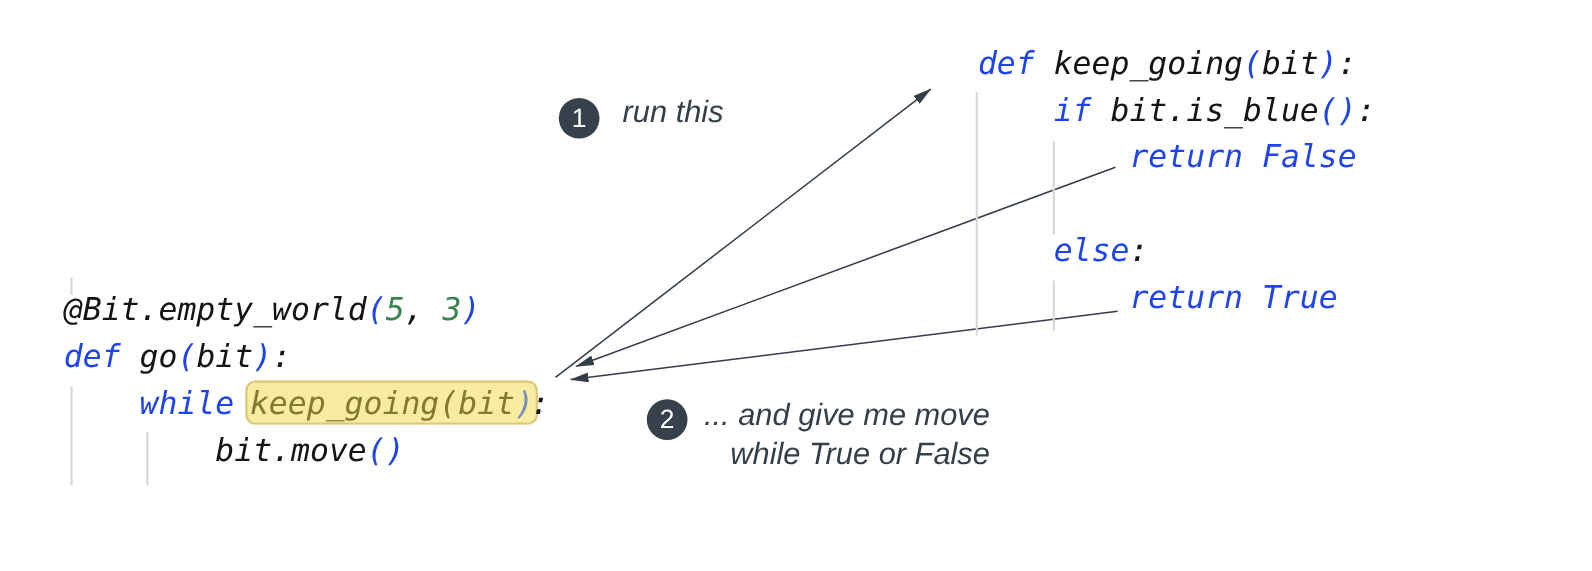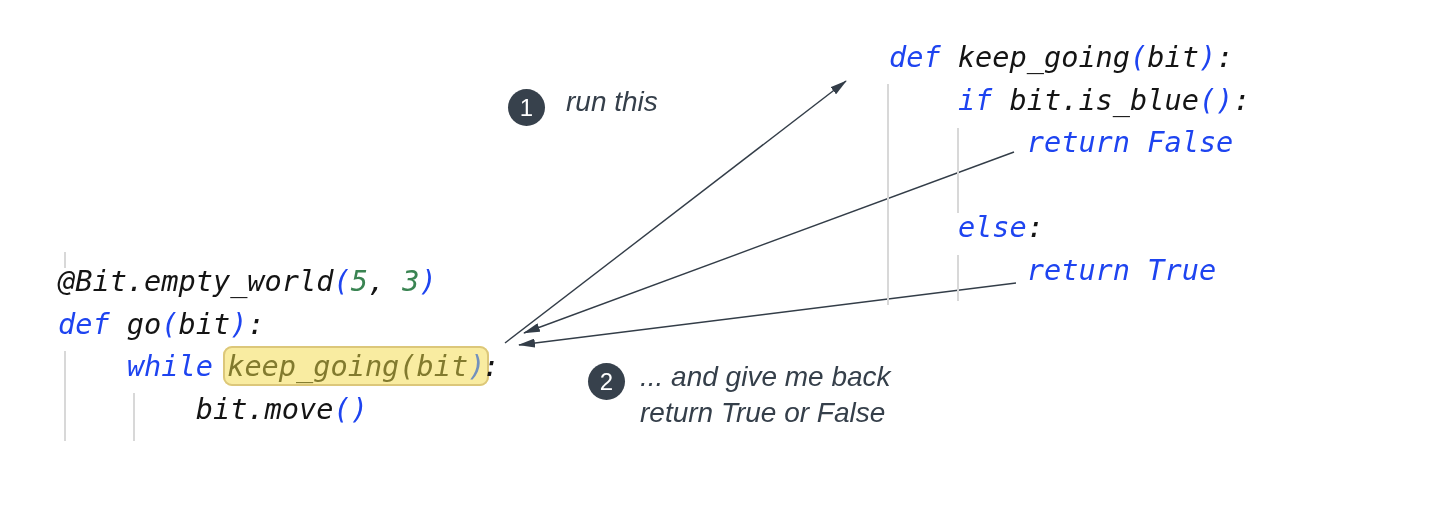--- a/index.html
+++ b/index.html
@@ -16,21 +16,21 @@
   .tok.t{color:var(--code-plain);}
   .tok.hb{color:var(--highlight-text);}
   .tok.hp{color:var(--highlight-paren);}
   .hl-box{background:var(--highlight-bg);border:2px solid var(--highlight-border);
           border-radius:9px;padding:1px 2px;margin:0 -7px;}
   .guide{position:absolute;width:2px;background:var(--indent-guide);}
   .badge{position:absolute;width:37px;height:37px;border-radius:50%;background:var(--badge-bg);
          color:var(--badge-text);display:flex;align-items:center;justify-content:center;
          font-size:24px;font-family:"Liberation Sans",sans-serif;}
   .note{position:absolute;font-style:italic;font-size:28px;line-height:36px;
-        color:var(--annotation);}
+        color:var(--annotation);text-align:right;}
 </style>
 </head>
 <body>
 
 <div id="canvas">
 
   <svg id="arrows-svg" width="1447" height="519" viewBox="0 0 1447 519">
     <defs>
       <marker id="ah" markerWidth="18" markerHeight="9" refX="16" refY="4.5" orient="auto" markerUnits="userSpaceOnUse">
         <path id="ah-path" d="M0,0 L17,4.5 L0,9 z"></path>
@@ -57,17 +57,17 @@
     <span>1</span>
   </div>
   <div class="badge" style="left:588px;top:363px">
     <span>2</span>
   </div>
 
   <div class="note" style="left:566px;top:84px">
     <div>run this</div>
   </div>
   <div class="note" style="left:640px;top:359px">
-    <div>... and give me back</div>
-    <div>return True or False</div>
+    <div>... and give me move</div>
+    <div>while True or False</div>
   </div>
 
 </div>
 
 </body></html>

